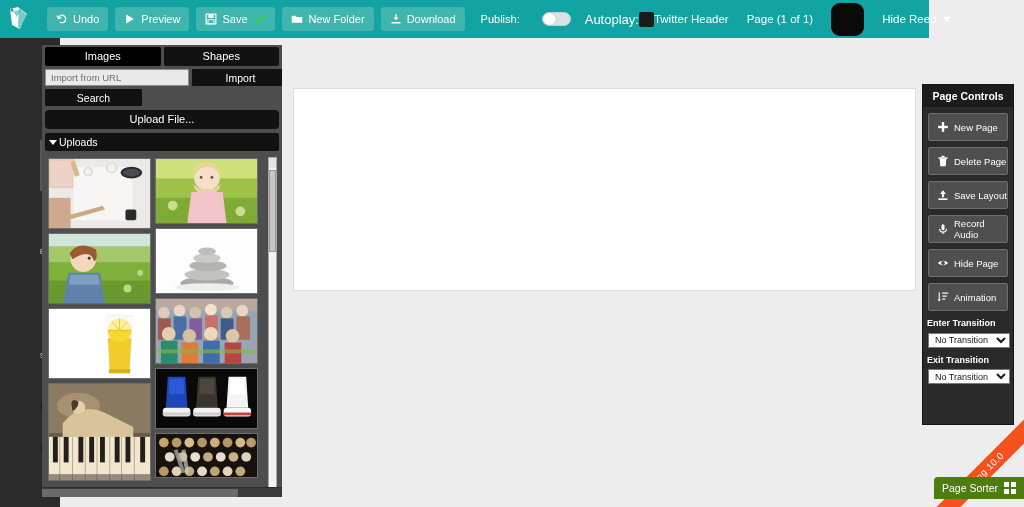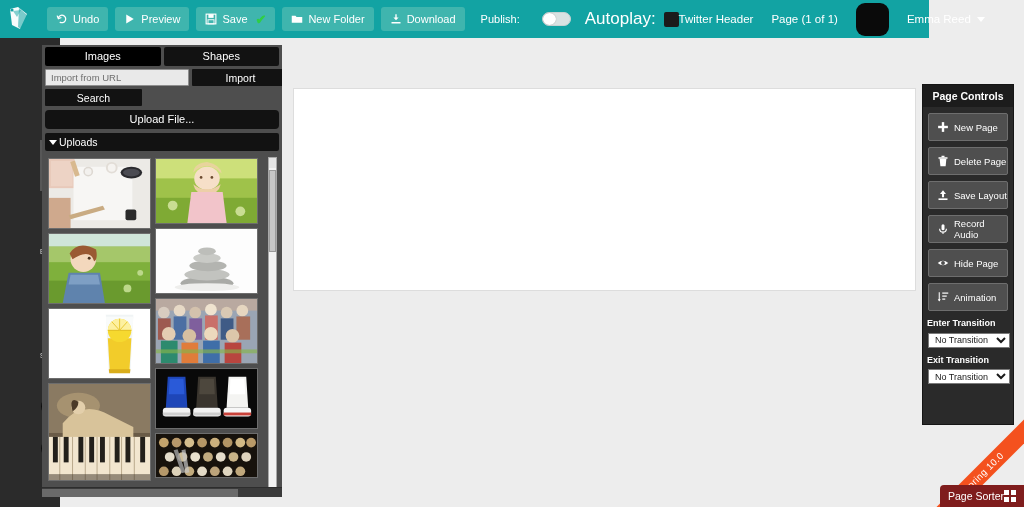--- a/index.html
+++ b/index.html
@@ -40,21 +40,21 @@
     color: #fff; font-size: 11px;
   }
   .toggle {
     width: 29px; height: 14px; border-radius: 8px; background: #d9e2e2;
     position: relative; cursor: pointer; border: 1px solid #c6d2d2;
   }
   .toggle .knob {
     position: absolute; left: 0px; top: 0px; width: 13px; height: 12px;
     border-radius: 50%; background: #ffffff; box-shadow: 0 0 1px rgba(0,0,0,.35);
   }
-  .autoplay-wrap { display: flex; align-items: center; gap: 8px; margin-left: 14px; color: #fff; font-size: 17px; }
+  .autoplay-wrap { display: flex; align-items: center; gap: 0; margin-left: 14px; color: #fff; font-size: 13px; }
   .autoplay-box { width: 15px; height: 15px; background: #1b1b1b; border-radius: 2px; cursor: pointer; }
 
   .topbar-right {
     margin-left: auto; display: flex; align-items: center; gap: 18px;
     color: #ffffff; font-size: 11.5px;
   }
   .topbar-right .tr-link { cursor: pointer; white-space: nowrap; }
   .avatar {
     width: 33px; height: 33px; border-radius: 9px; background: #0a0a0a;
     cursor: pointer; flex: 0 0 33px;
@@ -216,23 +216,23 @@
   }
 
   
   .ribbon {
     position: absolute; right: -34px; bottom: 26px; width: 150px; height: 17px;
     background: #f4511e; transform: rotate(-45deg); transform-origin: center;
     color: #ffffff; font-size: 9.5px; line-height: 17px; text-align: center;
     letter-spacing: .4px; overflow: hidden; white-space: nowrap; cursor: pointer;
   }
   .sorter {
-    position: absolute; right: 0px; bottom: 0px; height: 22px;
-    background: #7f1d1d; color: #ffffff; font-size: 10.5px;
-    display: flex; align-items: center; padding: 0 8px;
+    position: absolute; right: 0px; bottom: 8px; height: 22px;
+    background: #4d7c0f; color: #ffffff; font-size: 10.5px;
+    display: flex; align-items: center; gap: 6px; padding: 0 8px;
     border-radius: 4px 0 0 0; cursor: pointer;
   }
   .grid-ic { display: grid; grid-template-columns: 5px 5px; grid-template-rows: 5px 5px; gap: 2px; }
   .grid-ic i { background: #ffffff; display: block; }
 </style>
 </head>
 <body>
 
 <div id="app">
 
@@ -308,21 +308,21 @@
     <div class="autoplay-wrap">
       <span>Autoplay:</span>
       <span class="autoplay-box"></span>
     </div>
 
     <div class="topbar-right">
       <span class="tr-link">Twitter Header</span>
       <span class="tr-link">Page (1 of 1)</span>
       <span class="avatar"></span>
       <span class="user-menu">
-        <span>Emma Reed</span>
+        <span>Hide Reed</span>
         <span class="caret-d"></span>
       </span>
     </div>
   </div>
 
   <div class="rail">
 
     <div class="rail-item">
       <span class="lbl">LAYOUTS</span>
       <svg class="hexicon" viewBox="0 0 34 32">

